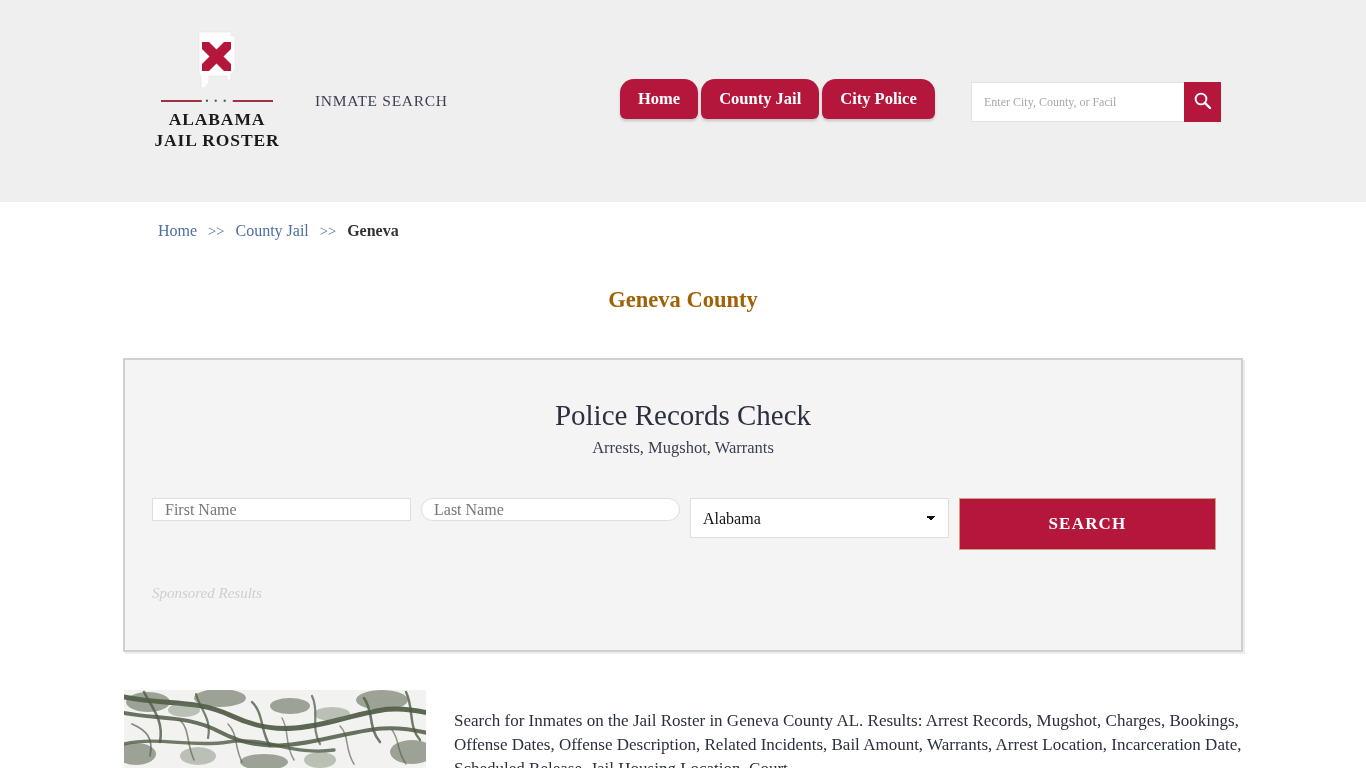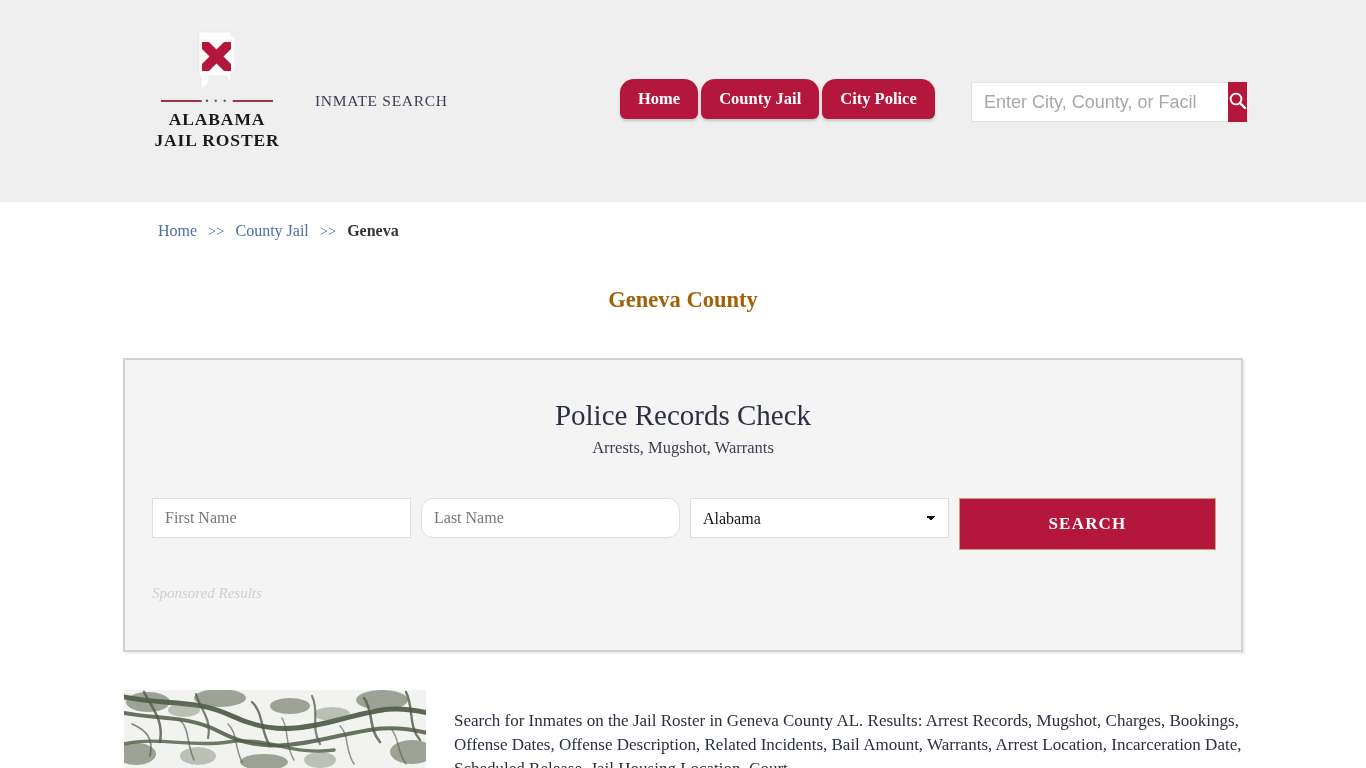--- a/index.html
+++ b/index.html
@@ -114,22 +114,22 @@
     height: 40px;
     display: flex;
   }
   .hsearch-input {
     flex: 1;
     height: 40px;
     border: 1px solid #e2e2e2;
     border-right: none;
     background: #ffffff;
     padding: 0 12px;
-    font-family: Liberation Sans, sans-serif;
-    font-size: 18px;
+    font-family: Liberation Serif, serif;
+    font-size: 12px;
     color: #333;
     outline: none;
   }
   .hsearch-input::placeholder { color: #a8a8a8; }
   .hsearch-btn {
     width: 37px;
     height: 40px;
     background: #b4163c;
     border: none;
     display: flex;
@@ -198,21 +198,21 @@
   }
   .form-row {
     position: absolute;
     left: 27px;
     top: 138px;
     width: 1064px;
     display: flex;
     gap: 10px;
   }
   .fld {
-    height: 40px;
+    height: 23px;
     border: 1px solid #dedede;
     background: #ffffff;
     padding: 0 12px;
     font-family: "Liberation Serif", serif;
     font-size: 16px;
     color: #333;
     outline: none;
   }
   .fld::placeholder { color: #777; }
   .fld-first { width: 259px; }

